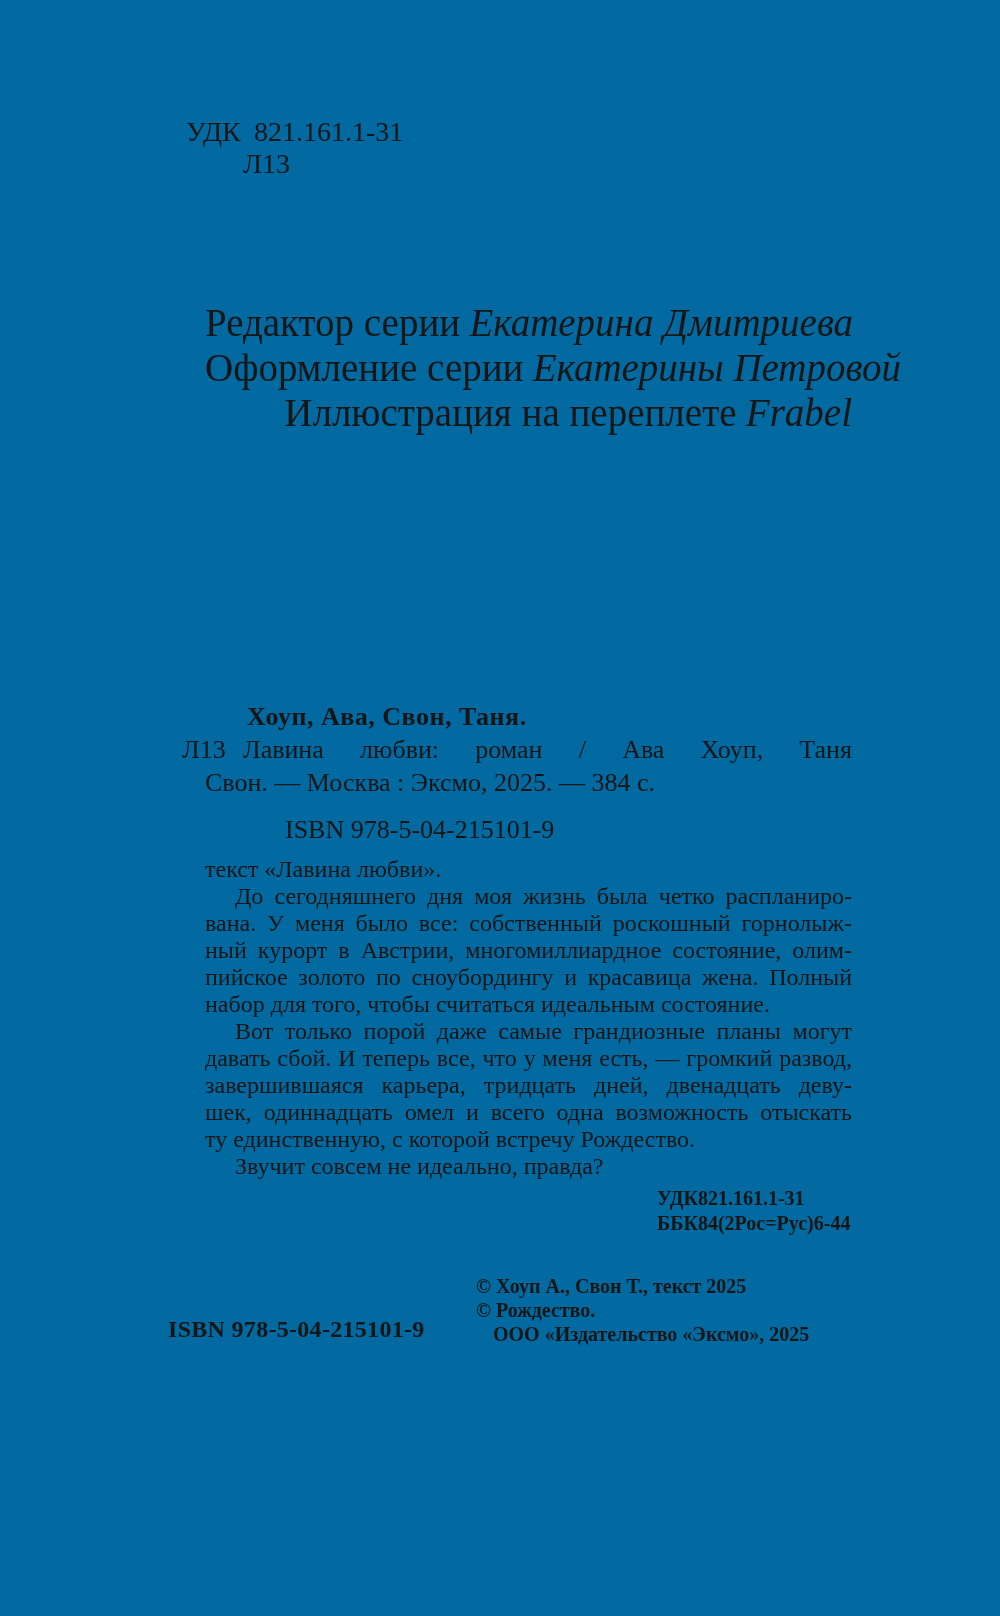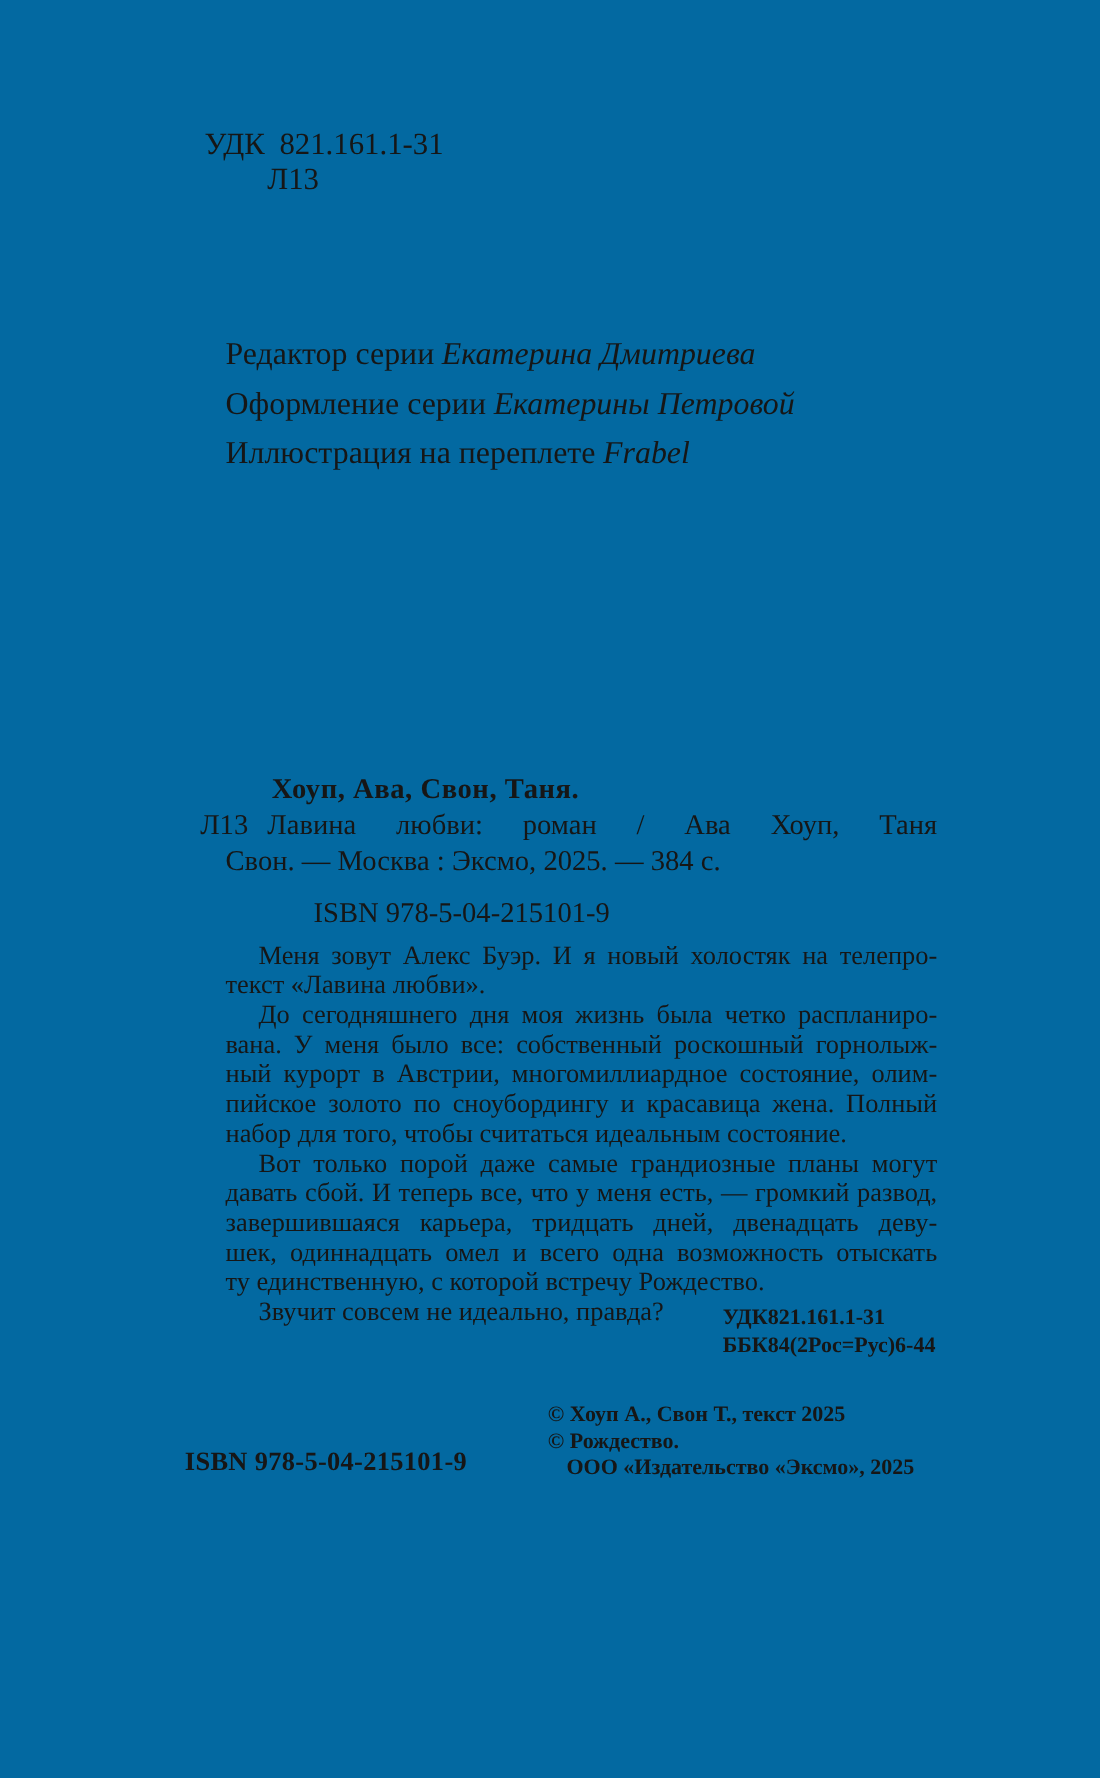--- a/index.html
+++ b/index.html
@@ -28,22 +28,22 @@
   }
   .tc-label { display: inline-block; width: 68px; }
   .tc-sign  { margin-left: 57px; }
 
   
   .credits {
     position: absolute;
     left: 205px;
     top: 300px;
     width: 647px;
-    text-align: left;
-    font-size: 29px;
+    text-align: right;
+    font-size: 39px;
   }
   .credit-line { height: 45px; line-height: 45px; white-space: nowrap; }
   .credit-role { margin-right: 0.24em; }
   .credit-name { font-style: italic; }
 
   
   .main-col {
     position: absolute;
     left: 205px;
     top: 700px;
@@ -93,21 +93,21 @@
     left: 168px;
     top: 1314px;
     font-weight: bold;
     font-size: 24px;
     line-height: 30px;
     white-space: nowrap;
     letter-spacing: 0.3px;
   }
   .copyrights {
     position: absolute;
-    left: 498px;
+    left: 476px;
     top: 1274px;
     font-weight: bold;
     font-size: 20px;
     line-height: 24px;
     white-space: nowrap;
   }
   .copyright-line:nth-child(3) { padding-left: 17px; }
 </style>
 </head>
 <body>
@@ -130,21 +130,20 @@
   <section class="main-col">
     <div class="cat-authors">Хоуп, Ава, Свон, Таня.</div>
     <div class="cat-row">
       <span class="cat-sign">Л13</span>
       <div class="cat-title">Лавина любви: роман / Ава Хоуп, Таня</div>
     </div>
     <div class="cat-imprint">Свон. — Москва : Эксмо, 2025. — 384 с.</div>
     <div class="cat-isbn">ISBN 978-5-04-215101-9</div>
 
     <div class="annotation" id="annotation">
-        <div class="ann-line first">Меня зовут Алекс Буэр. И я новый холостяк на телепро-</div>
         <div class="ann-line last">текст «Лавина любви».</div>
         <div class="ann-line first">До сегодняшнего дня моя жизнь была четко распланиро-</div>
         <div class="ann-line">вана. У меня было все: собственный роскошный горнолыж-</div>
         <div class="ann-line">ный курорт в Австрии, многомиллиардное состояние, олим-</div>
         <div class="ann-line">пийское золото по сноубордингу и красавица жена. Полный</div>
         <div class="ann-line last">набор для того, чтобы считаться идеальным состояние.</div>
         <div class="ann-line first">Вот только порой даже самые грандиозные планы могут</div>
         <div class="ann-line">давать сбой. И теперь все, что у меня есть, — громкий развод,</div>
         <div class="ann-line">завершившаяся карьера, тридцать дней, двенадцать деву-</div>
         <div class="ann-line">шек, одиннадцать омел и всего одна возможность отыскать</div>

